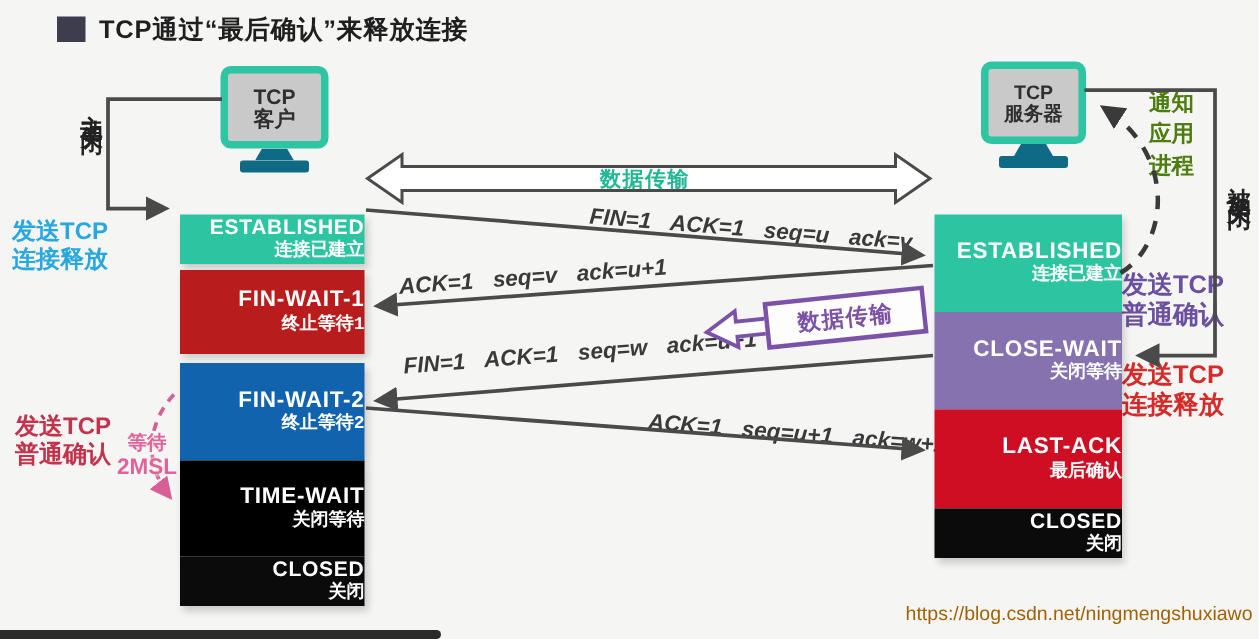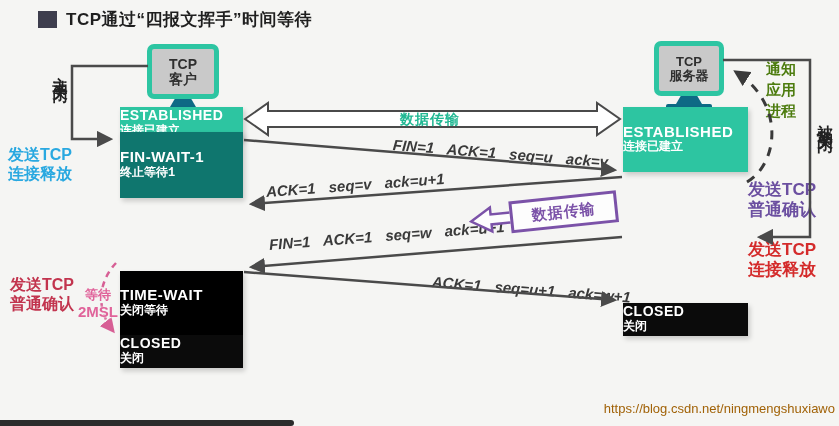--- a/index.html
+++ b/index.html
@@ -12,22 +12,22 @@
 
   
   .monitor{position:absolute;}
   .screen{border:5px solid #2dc5a2;border-radius:7px;background:#c9c9c9;display:flex;flex-direction:column;
           align-items:center;justify-content:center;color:#2f2f2f;font-weight:bold;box-sizing:border-box;}
   .screen div{line-height:1.05;}
   .stand-neck{margin:0 auto;width:26px;height:8px;background:#0e6a85;clip-path:polygon(18% 0,82% 0,100% 100%,0 100%);}
   .stand-base{margin:0 auto;width:46px;height:8px;background:#0e6a85;border-radius:2px;}
 
   
-  .state{position:absolute;display:flex;flex-direction:column;justify-content:center;align-items:flex-start;
-         color:#fff;font-weight:bold;text-align:center;box-shadow:2px 3px 5px rgba(0,0,0,.18);}
+  .state{position:absolute;display:flex;flex-direction:column;justify-content:center;align-items:flex-end;
+         color:#fff;font-weight:bold;text-align:center;box-shadow:2px 3px 5px rgba(0,0,0,.18);margin-top:36px;}
   .state .en{font-size:15px;letter-spacing:.5px;line-height:1.1;}
   .state .cn{font-size:12px;line-height:1.25;font-family:Liberation Mono, monospace;}
   .col-l{left:120px;width:123px;}
   .col-r{left:623px;width:125px;}
   .state.small .en{font-size:14px;}
 
   
   .msg{position:absolute;font-size:15px;font-weight:bold;font-style:italic;color:#3a3a3a;
        white-space:nowrap;word-spacing:9px;transform-origin:left center;}
 
@@ -59,21 +59,21 @@
   svg.overlay{position:absolute;left:0;top:0;z-index:3;pointer-events:none;}
   .layer2{z-index:2;}
   .layer4{z-index:4;}
 </style>
 </head>
 <body>
 
 <div id="stage">
 
   <div class="title-bullet"></div>
-  <div class="title-text">TCP通过“四报文挥手”时间等待</div>
+  <div class="title-text">TCP通过“最后确认”来释放连接</div>
 
   <div class="monitor layer2" style="left:147px;top:44px;">
     <div class="screen" style="width:72px;height:55px;font-size:14px;">
       <div>TCP</div>
       <div>客户</div>
     </div>
     <div class="stand-neck"></div>
     <div class="stand-base"></div>
   </div>
 
@@ -83,36 +83,48 @@
       <div>服务器</div>
     </div>
     <div class="stand-neck"></div>
     <div class="stand-base"></div>
   </div>
 
   <div class="state col-l small layer2" style="top: 107px; height: 33px; background: rgb(45, 197, 161);">
     <div class="en">ESTABLISHED</div>
     <div class="cn">连接已建立</div>
   </div>
-  <div class="state col-l layer2" style="top: 132px; height: 66px; background: #0f766e;">
+  <div class="state col-l layer2" style="top: 144px; height: 56px; background: #b91c1c;">
     <div class="en">FIN-WAIT-1</div>
     <div class="cn">终止等待1</div>
+  </div>
+  <div class="state col-l layer2" style="top: 206px; height: 65px; background: rgb(18, 99, 174);">
+    <div class="en">FIN-WAIT-2</div>
+    <div class="cn">终止等待2</div>
   </div>
   <div class="state col-l layer2" style="top: 271px; height: 64px; background: #000000;">
     <div class="en">TIME-WAIT</div>
     <div class="cn">关闭等待</div>
   </div>
   <div class="state col-l small layer2" style="top: 335px; height: 33px; background: rgb(11, 11, 11);">
     <div class="en">CLOSED</div>
     <div class="cn">关闭</div>
   </div>
 
   <div class="state col-r layer2" style="top: 107px; height: 65px; background: rgb(45, 197, 161);">
     <div class="en">ESTABLISHED</div>
     <div class="cn">连接已建立</div>
+  </div>
+  <div class="state col-r layer2" style="top: 172px; height: 65px; background: rgb(134, 114, 174);">
+    <div class="en">CLOSE-WAIT</div>
+    <div class="cn">关闭等待</div>
+  </div>
+  <div class="state col-r layer2" style="top: 237px; height: 66px; background: rgb(206, 14, 34);">
+    <div class="en">LAST-ACK</div>
+    <div class="cn">最后确认</div>
   </div>
   <div class="state col-r small layer2" style="top: 303px; height: 33px; background: rgb(11, 11, 11);">
     <div class="en">CLOSED</div>
     <div class="cn">关闭</div>
   </div>
 
   <svg class="overlay" width="839" height="426" viewBox="0 0 839 426">
     <defs>
       <marker id="ah" viewBox="0 0 10 10" refX="8" refY="5" markerWidth="6.5" markerHeight="6.5" orient="auto-start-reverse">
         <path d="M0,0 L10,5 L0,10 z" fill="#4a4a4a"></path>

